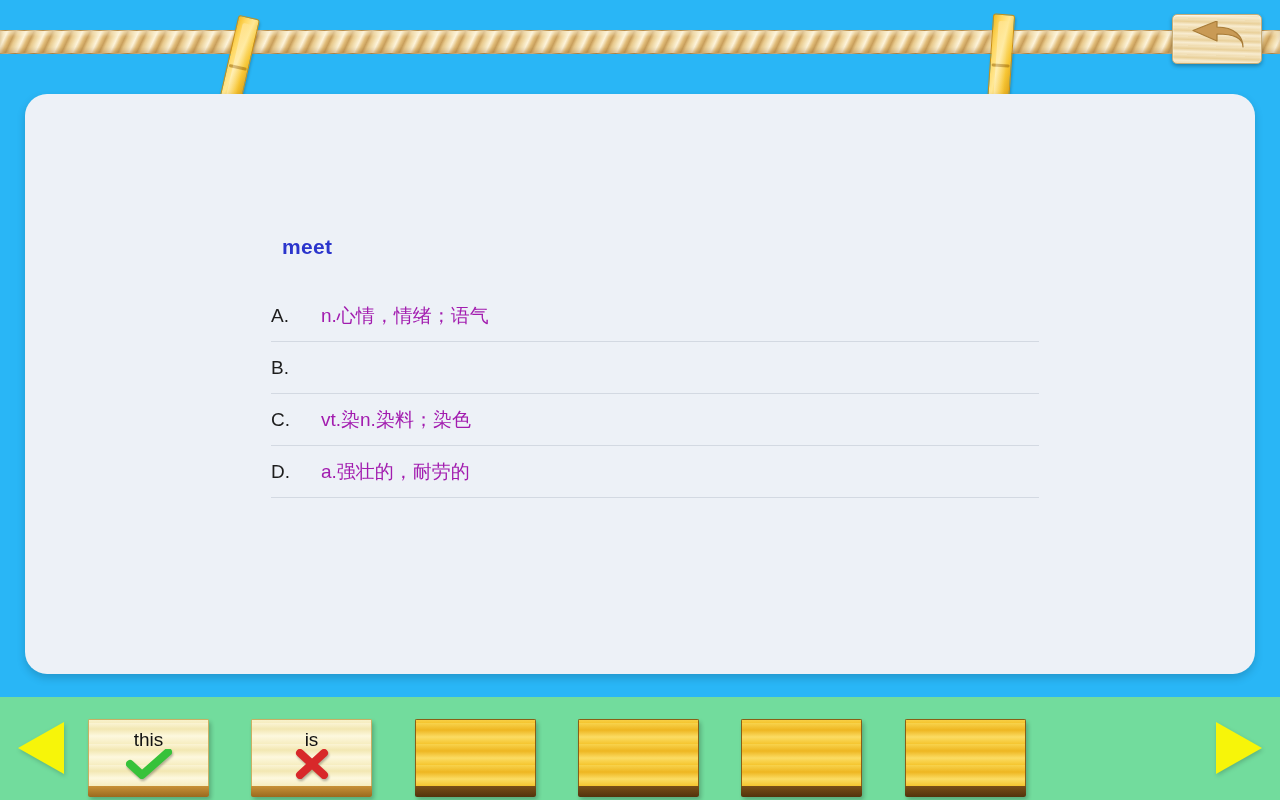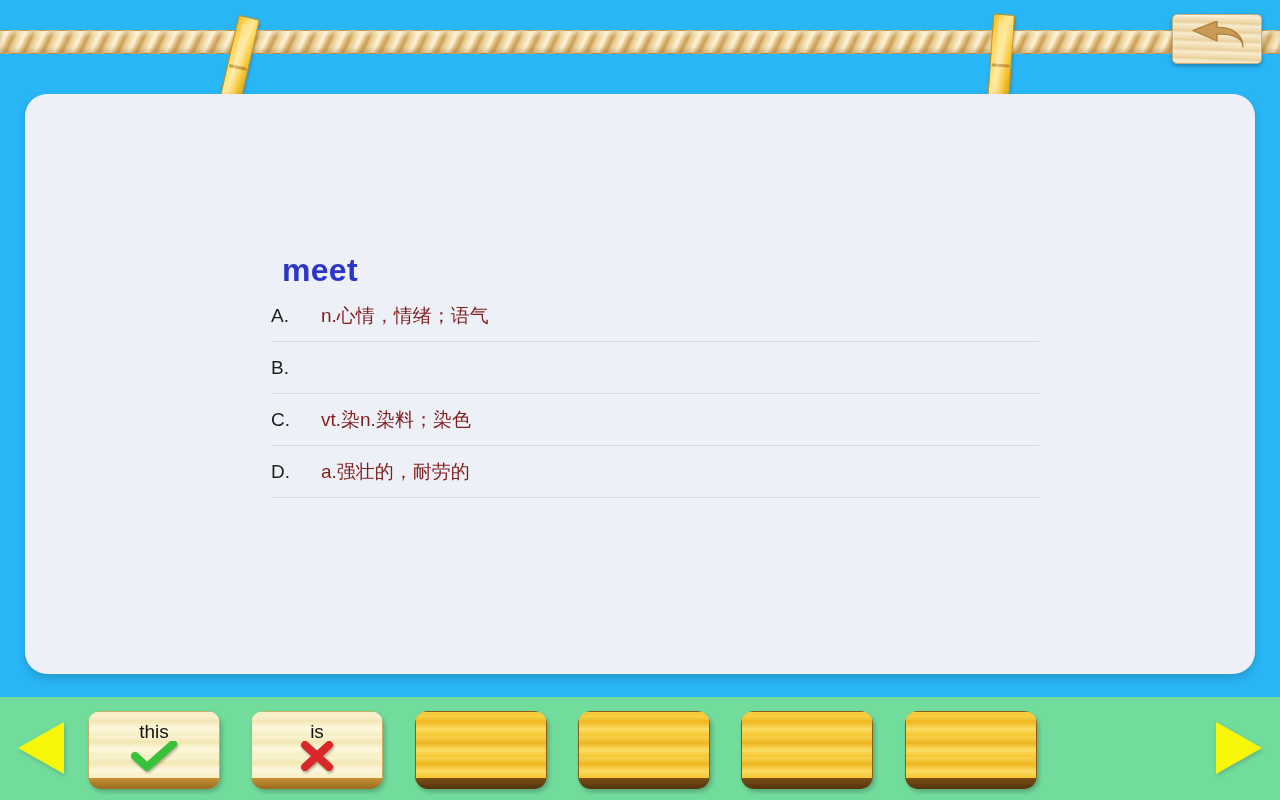--- a/index.html
+++ b/index.html
@@ -102,25 +102,24 @@
     height: 580px;
     background: #edf1f7;
     border-radius: 22px;
     box-shadow: 0 4px 9px rgba(0,0,0,0.17);
   }
 
   #word-title {
     position: absolute;
     left: 257px;
     top: 141px;
-    font-size: 32px;
+    font-size: 21px;
     font-weight: 600;
     color: #2b35cc;
     letter-spacing: 0.3px;
-    margin-top: 17px;
   }
 
   #options-list {
     position: absolute;
     left: 246px;
     top: 196px;
     width: 768px;
   }
   .option-row {
     position: relative;
@@ -131,21 +130,21 @@
     cursor: pointer;
   }
   .option-letter {
     width: 50px;
     flex: 0 0 50px;
     font-size: 19px;
     color: #1d1d1d;
   }
   .option-text {
     font-size: 19px;
-    color: #7f1d1d;
+    color: #a21caf;
     white-space: pre;
   }
 
   
   #bottom-bar {
     position: absolute;
     left: 0;
     top: 697px;
     width: 1280px;
     height: 103px;
@@ -175,24 +174,24 @@
   
   #card-track {
     position: absolute;
     left: 88px;
     top: 707px;
     width: 1100px;
     height: 82px;
   }
   .wood-card {
     position: absolute;
-    top: 4px;
-    width: 132px;
+    top: 12px;
+    width: 121px;
     height: 78px;
-    border-radius: 13px;
+    border-radius: 2px;
     cursor: pointer;
     box-shadow: 2px 3px 4px rgba(0,0,0,0.22);
     overflow: hidden;
   }
   .wood-card .planks {
     position: absolute;
     left: 0; right: 0; top: 0; bottom: 11px;
   }
   .wood-card .base {
     position: absolute;

